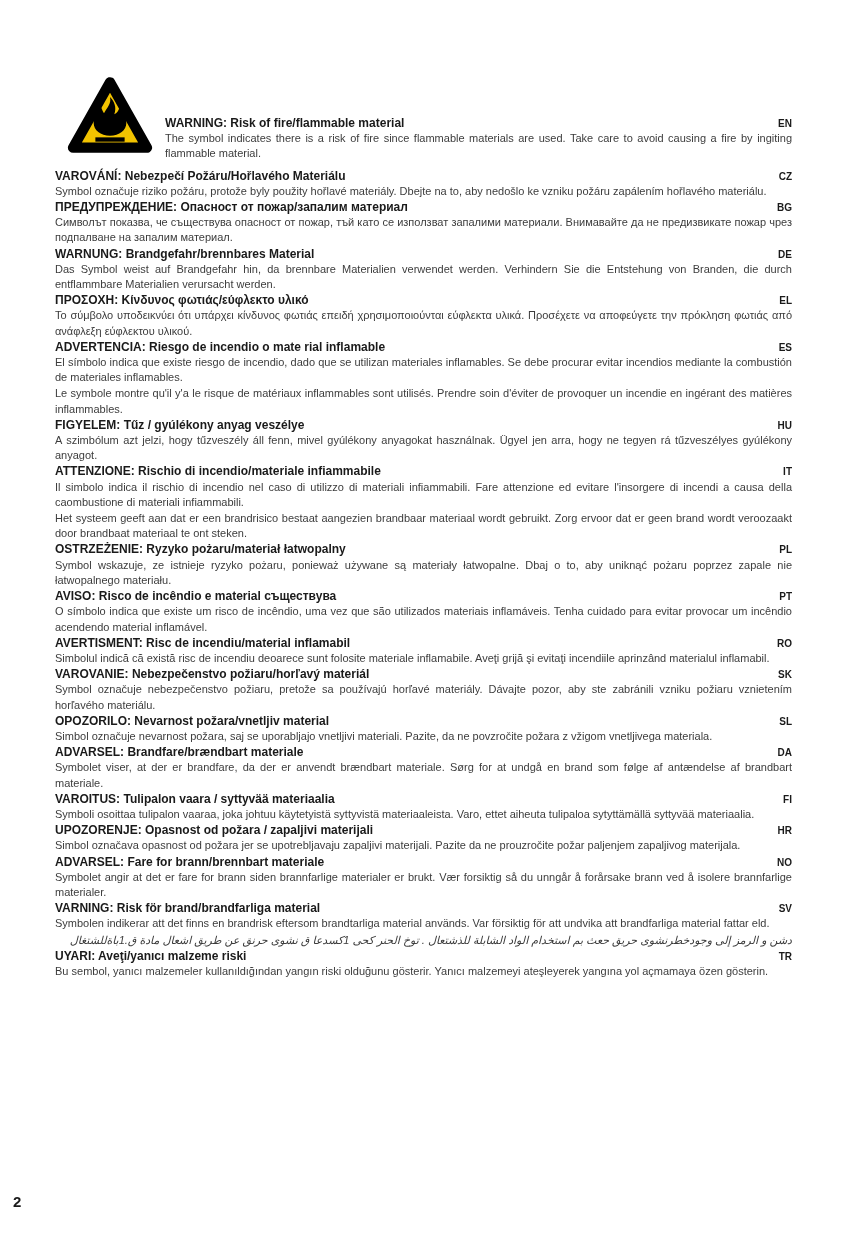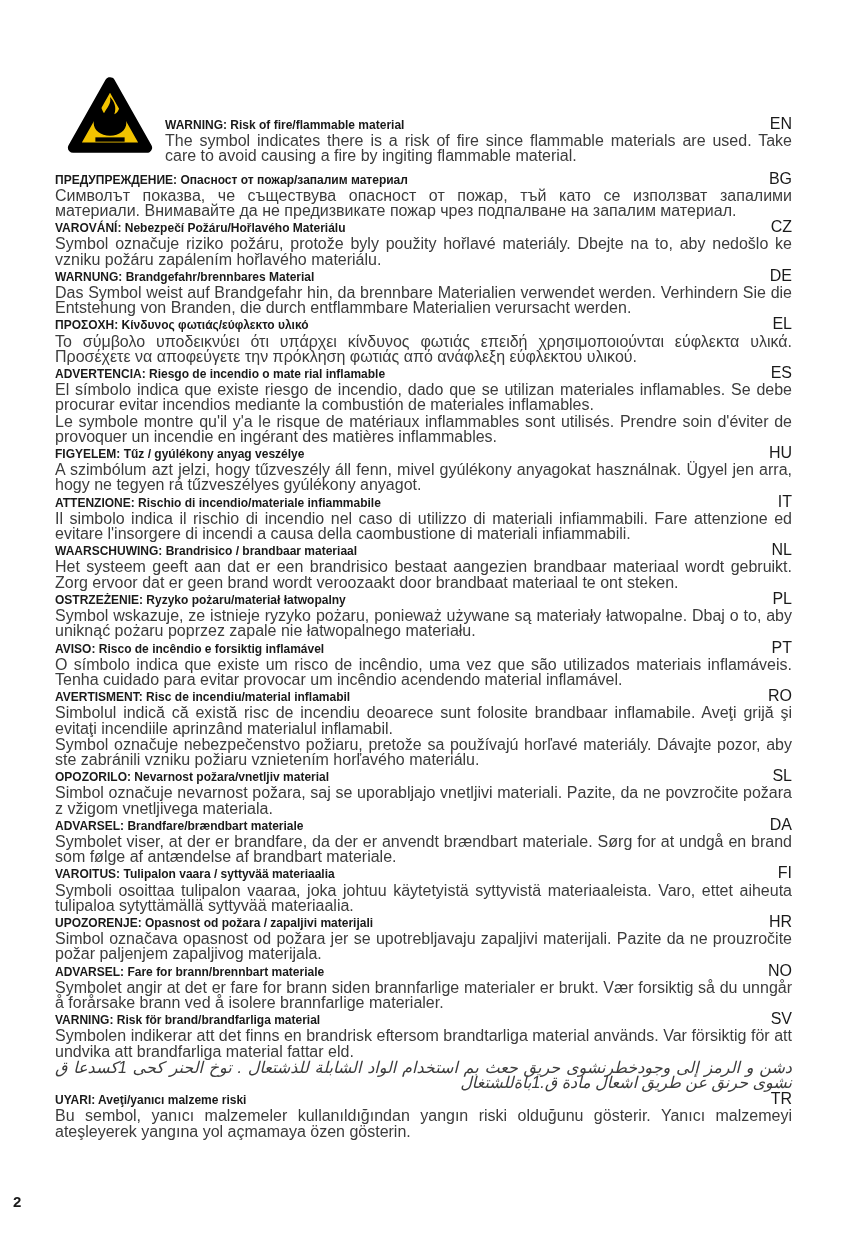--- a/index.html
+++ b/index.html
@@ -37,30 +37,30 @@
     justify-content: space-between;
     align-items: baseline;
   }
   .sec-title {
     font-weight: bold;
     font-size: 12px;
     line-height: 15.2px;
     color: var(--heading_text, #1a1a1a);
   }
   .sec-code {
-    font-weight: normal;
-    font-size: 16px;
+    font-weight: bold;
+    font-size: 10px;
     line-height: 15.2px;
     color: var(--heading_text, #1a1a1a);
     padding-left: 10px;
     white-space: nowrap;
   }
   .sec-body {
     margin: 0;
-    font-size: 16px;
+    font-size: 11px;
     line-height: 15.2px;
     color: var(--body_text, #3c3c3c);
     text-align: justify;
   }
   .lang-section.rtl { direction: rtl; }
   .lang-section.rtl .sec-body { text-align: justify; font-style: italic; }
   .page-number {
     position: absolute;
     left: 13px;
     top: 1193px;
@@ -88,36 +88,36 @@
           <span class="sec-title">WARNING: Risk of fire/flammable material</span>
           <span class="sec-code">EN</span>
         </div>
         <p class="sec-body">The symbol indicates there is a risk of fire since flammable materials are used. Take care to avoid causing a fire by ingiting flammable material.</p>
       </section>
     </div>
 
     <div id="sections-list">
   <section class="lang-section">
     <div class="sec-head">
+      <span class="sec-title">VAROVÁNÍ: Nebezpečí Požáru/Hořlavého Materiálu</span>
+      <span class="sec-code">CZ</span>
+    </div>
+    <p class="sec-body">Symbol označuje riziko požáru, protože byly použity hořlavé materiály. Dbejte na to, aby nedošlo ke vzniku požáru zapálením hořlavého materiálu.</p>
+  </section>
+
+  <section class="lang-section">
+    <div class="sec-head">
       <span class="sec-title">ПРЕДУПРЕЖДЕНИЕ: Опасност от пожар/запалим материал</span>
       <span class="sec-code">BG</span>
     </div>
     <p class="sec-body">Символът показва, че съществува опасност от пожар, тъй като се използват запалими материали. Внимавайте да не предизвикате пожар чрез подпалване на запалим материал.</p>
   </section>
 
   <section class="lang-section">
     <div class="sec-head">
-      <span class="sec-title">VAROVÁNÍ: Nebezpečí Požáru/Hořlavého Materiálu</span>
-      <span class="sec-code">CZ</span>
-    </div>
-    <p class="sec-body">Symbol označuje riziko požáru, protože byly použity hořlavé materiály. Dbejte na to, aby nedošlo ke vzniku požáru zapálením hořlavého materiálu.</p>
-  </section>
-
-  <section class="lang-section">
-    <div class="sec-head">
       <span class="sec-title">WARNUNG: Brandgefahr/brennbares Material</span>
       <span class="sec-code">DE</span>
     </div>
     <p class="sec-body">Das Symbol weist auf Brandgefahr hin, da brennbare Materialien verwendet werden. Verhindern Sie die Entstehung von Branden, die durch entflammbare Materialien verursacht werden.</p>
   </section>
 
   <section class="lang-section">
     <div class="sec-head">
       <span class="sec-title">ΠΡΟΣΟΧΗ: Κίνδυνος φωτιάς/εύφλεκτο υλικό</span>
       <span class="sec-code">EL</span>
@@ -147,52 +147,52 @@
 
   <section class="lang-section">
     <div class="sec-head">
       <span class="sec-title">ATTENZIONE: Rischio di incendio/materiale infiammabile</span>
       <span class="sec-code">IT</span>
     </div>
     <p class="sec-body">Il simbolo indica il rischio di incendio nel caso di utilizzo di materiali infiammabili. Fare attenzione ed evitare l'insorgere di incendi a causa della caombustione di materiali infiammabili.</p>
   </section>
 
   <section class="lang-section">
-    <div class="sec-head">
-      <span class="sec-title">WAARSCHUWING: Brandrisico / brandbaar materiaal</span>
-      <span class="sec-code">NL</span>
-    </div>
     <p class="sec-body">Het systeem geeft aan dat er een brandrisico bestaat aangezien brandbaar materiaal wordt gebruikt. Zorg ervoor dat er geen brand wordt veroozaakt door brandbaat materiaal te ont steken.</p>
   </section>
 
   <section class="lang-section">
     <div class="sec-head">
       <span class="sec-title">OSTRZEŻENIE: Ryzyko pożaru/materiał łatwopalny</span>
       <span class="sec-code">PL</span>
     </div>
     <p class="sec-body">Symbol wskazuje, ze istnieje ryzyko pożaru, ponieważ używane są materiały łatwopalne. Dbaj o to, aby uniknąć pożaru poprzez zapale nie łatwopalnego materiału.</p>
   </section>
 
   <section class="lang-section">
     <div class="sec-head">
-      <span class="sec-title">AVISO: Risco de incêndio e forsiktig inflamável</span>
+      <span class="sec-title">AVISO: Risco de incêndio e material съществува</span>
       <span class="sec-code">PT</span>
     </div>
     <p class="sec-body">O símbolo indica que existe um risco de incêndio, uma vez que são utilizados materiais inflamáveis. Tenha cuidado para evitar provocar um incêndio acendendo material inflamável.</p>
   </section>
 
   <section class="lang-section">
     <div class="sec-head">
       <span class="sec-title">AVERTISMENT: Risc de incendiu/material inflamabil</span>
       <span class="sec-code">RO</span>
     </div>
-    <p class="sec-body">Simbolul indică că există risc de incendiu deoarece sunt folosite brandbaar inflamabile. Aveţi grijă şi evitaţi incendiile aprinzând materialul inflamabil.</p>
-  </section>
-
-  <section class="lang-section">
+    <p class="sec-body">Simbolul indică că există risc de incendiu deoarece sunt folosite materiale inflamabile. Aveţi grijă şi evitaţi incendiile aprinzând materialul inflamabil.</p>
+  </section>
+
+  <section class="lang-section">
+    <div class="sec-head">
+      <span class="sec-title">VAROVANIE: Nebezpečenstvo požiaru/horľavý materiál</span>
+      <span class="sec-code">SK</span>
+    </div>
     <p class="sec-body">Symbol označuje nebezpečenstvo požiaru, pretože sa používajú horľavé materiály. Dávajte pozor, aby ste zabránili vzniku požiaru vznietením horľavého materiálu.</p>
   </section>
 
   <section class="lang-section">
     <div class="sec-head">
       <span class="sec-title">OPOZORILO: Nevarnost požara/vnetljiv material</span>
       <span class="sec-code">SL</span>
     </div>
     <p class="sec-body">Simbol označuje nevarnost požara, saj se uporabljajo vnetljivi materiali. Pazite, da ne povzročite požara z vžigom vnetljivega materiala.</p>
   </section>

